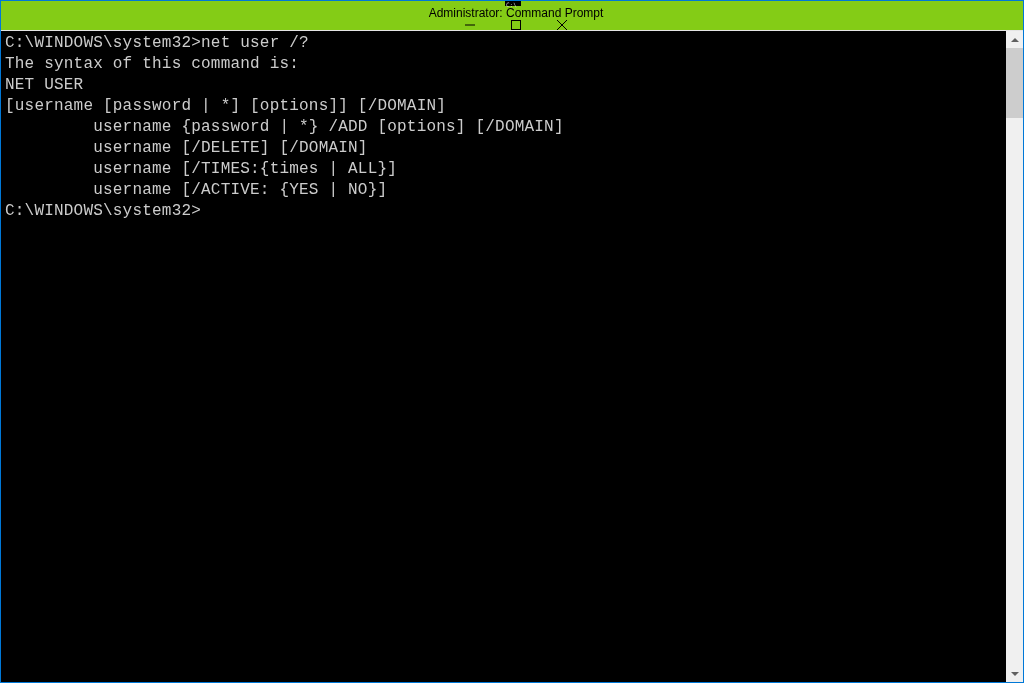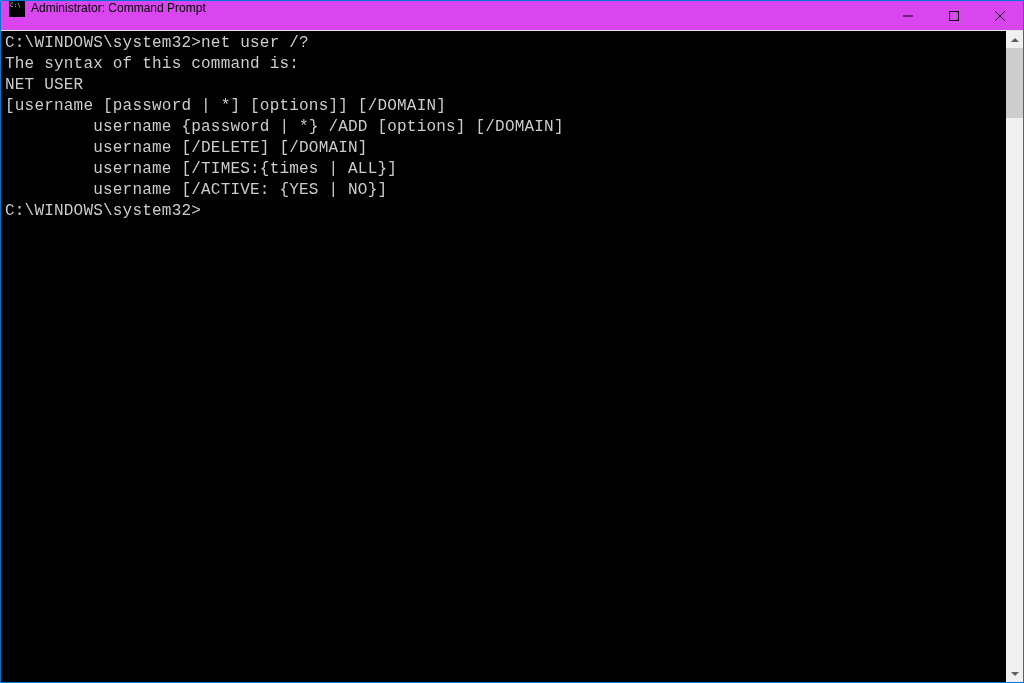--- a/index.html
+++ b/index.html
@@ -6,24 +6,26 @@
     body {
       width: 1024px;
       height: 683px;
       background: #fff;
       font-family: 'Segoe UI', Tahoma, sans-serif;
       overflow: hidden;
       border: 1px solid #0078d7;
     }
     .titlebar {
       height: 30px;
-      background: #d946ef;
+      background: #84cc16;
       display: flex;
+      align-items: center;
       padding-left: 8px;
       border-bottom: 1px solid #e5e5e5;
+      flex-direction: column;
     }
     .titlebar-icon {
       width: 16px;
       height: 16px;
       margin-right: 6px;
       display: inline-flex;
       align-items: center;
       justify-content: center;
       background: #000;
       position: relative;

